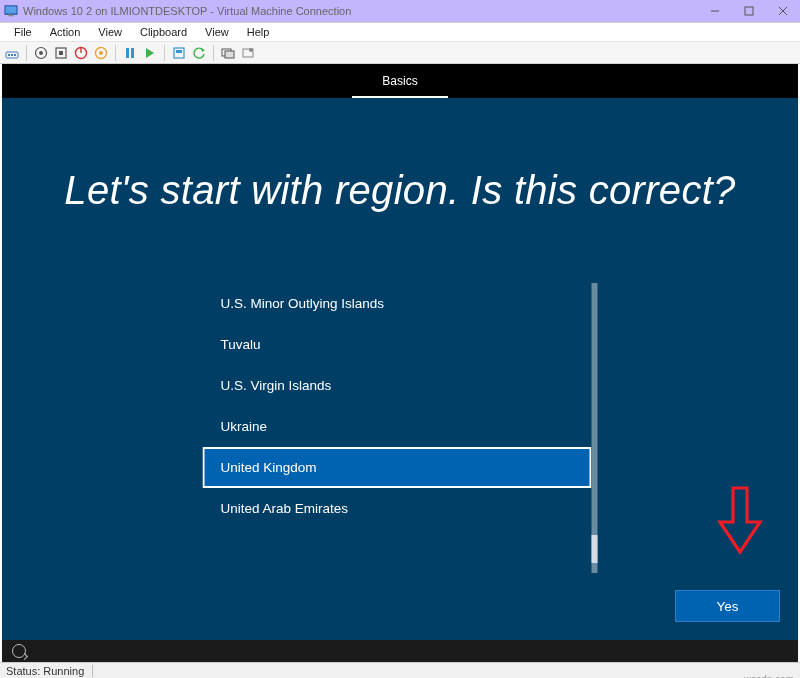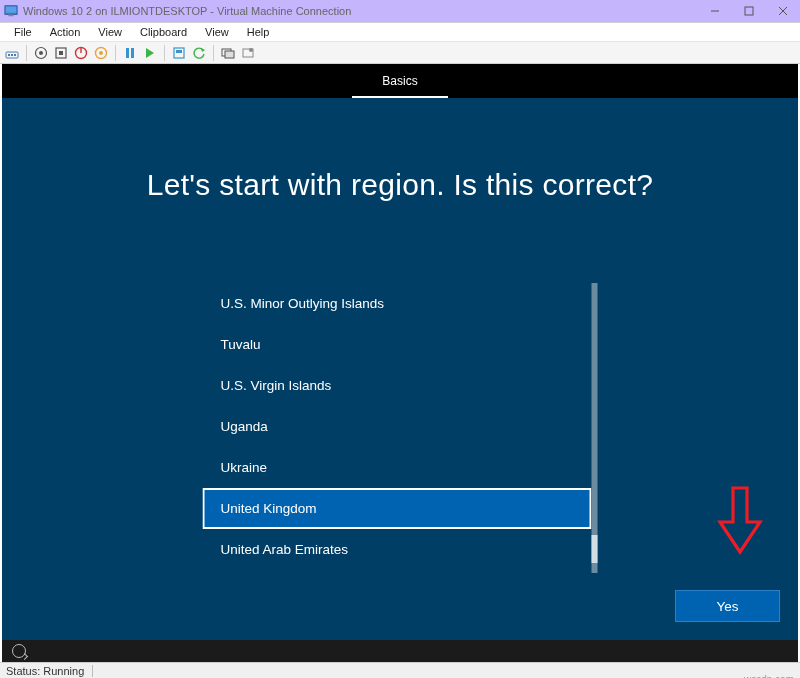--- a/index.html
+++ b/index.html
@@ -24,21 +24,21 @@
 
   
   .vm-area { position: absolute; top: 64px; left: 2px; right: 2px; bottom: 16px; background: #003e66; border-radius: 29px; }
 
   
   .oobe-tabs { height: 34px; background: #000; display: flex; justify-content: center; align-items: flex-end; }
   .tab { color: #fff; font-size: 12px; padding: 8px 30px; border-bottom: 3px solid #fff; position: relative; top: 1px; }
 
   
   .oobe-body { background: #003e66; color: #fff; height: calc(100% - 34px - 22px); position: relative; padding-top: 70px; }
-  .oobe-heading { text-align: center; font-size: 30px; font-weight: 300; letter-spacing: 0.3px; }
+  .oobe-heading { text-align: center; font-size: 40px; font-weight: 300; letter-spacing: 0.3px; font-style: italic; }
 
   .region-box { position: absolute; top: 185px; left: 50%; transform: translateX(-50%); width: 395px; height: 290px; display: flex; }
   .region-list { flex: 1; overflow: hidden; }
   .region-item { font-size: 13.5px; color: #fff; padding: 13px 18px; }
   .region-item.selected { background: #0063b1; border: 2px solid #fff; padding: 11px 16px; }
   .scrollbar { width: 6px; background: #6b8ba1; position: relative; }
   .thumb { position: absolute; left: 0; right: 0; top: 0; height: 28px; background: #d3dde4; }
 
   
   .yes-btn { position: absolute; right: 18px; bottom: 18px; width: 105px; height: 32px; background: #0063b1; border: 1px solid #2a7fc8; color: #ffffff; font-size: 13.5px; display: flex; align-items: center; justify-content: center; }
@@ -177,21 +177,20 @@
   </div>
 
   <div class="oobe-body">
     <div class="oobe-heading">Let's start with region. Is this correct?</div>
 
     <div class="region-box">
       <div class="region-list">
         <div class="region-item">U.S. Minor Outlying Islands</div>
         <div class="region-item">Tuvalu</div>
         <div class="region-item">U.S. Virgin Islands</div>
-        <div class="region-item">Uganda</div>
         <div class="region-item">Ukraine</div>
         <div class="region-item selected">United Kingdom</div>
         <div class="region-item">United Arab Emirates</div>
       </div>
       <div class="scrollbar">
         <div class="thumb" style="top:252px;height:28px;"></div>
       </div>
     </div>
 
     <div class="yes-btn">Yes</div>

